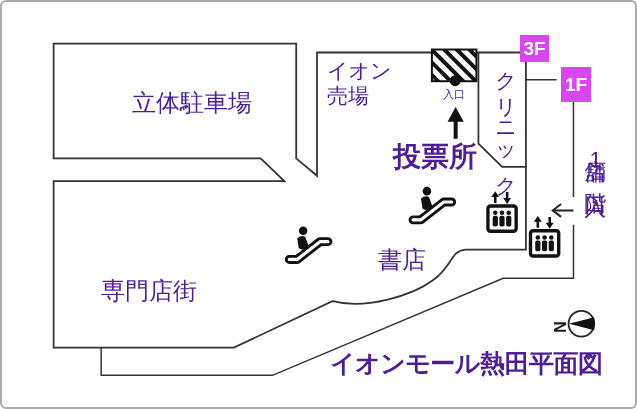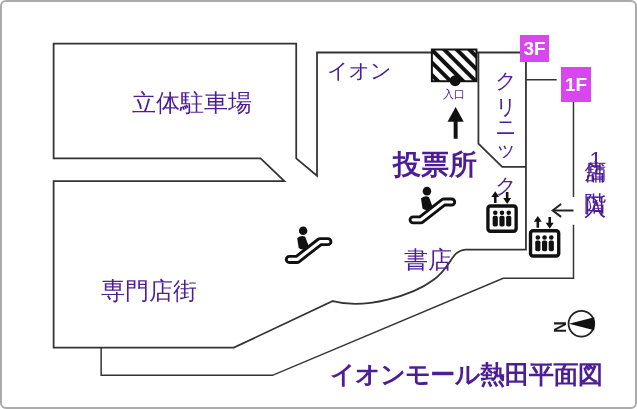--- a/index.html
+++ b/index.html
@@ -107,33 +107,34 @@
       <path d="M571.5,325 L597,318.4 L597,331.6 z" fill="#111"></path>
     </g>
   </svg>
 
   <div class="lbl lbl-md" style="left:114px;top:88px;margin-left:16px;">立体駐車場</div>
 
   <div class="lbl lbl-md" style="left:99px;top:276px;">専門店街</div>
 
   <div class="lbl lbl-aeon" style="left:325px;top:57px;">
     <div>イオン</div>
+    <div>売場</div>
   </div>
 
   <div class="lbl lbl-entrance" style="left:441px;top:86px;">入口</div>
 
-  <div class="lbl lbl-polling" style="left:391px;top:148px;">投票所</div>
+  <div class="lbl lbl-polling" style="left:391px;top:140px;">投票所</div>
 
-  <div class="lbl lbl-md" style="left:402px;top:245px;">書店</div>
+  <div class="lbl lbl-md" style="left:376px;top:245px;">書店</div>
 
   <div class="lbl vtext v-clinic" style="left:493px;top:55px;height:125px;">クリニック</div>
 
   <div class="lbl vtext v-store" style="left:581px;top:139px;height:158px;">店舗1階入口</div>
 
   <div class="badge" style="left:518px;top:33px;width:29px;height:27px;">3F</div>
 
   <div class="badge" style="left:559px;top:65px;width:30px;height:35px;">1F</div>
 
   <div class="compass-n" style="left:551px;top:316px;">N</div>
 
-  <div class="lbl lbl-title" style="left:328px;top:359px;">イオンモール熱田平面図</div>
+  <div class="lbl lbl-title" style="left:328px;top:348px;">イオンモール熱田平面図</div>
 
 </div>
 
 </body></html>

